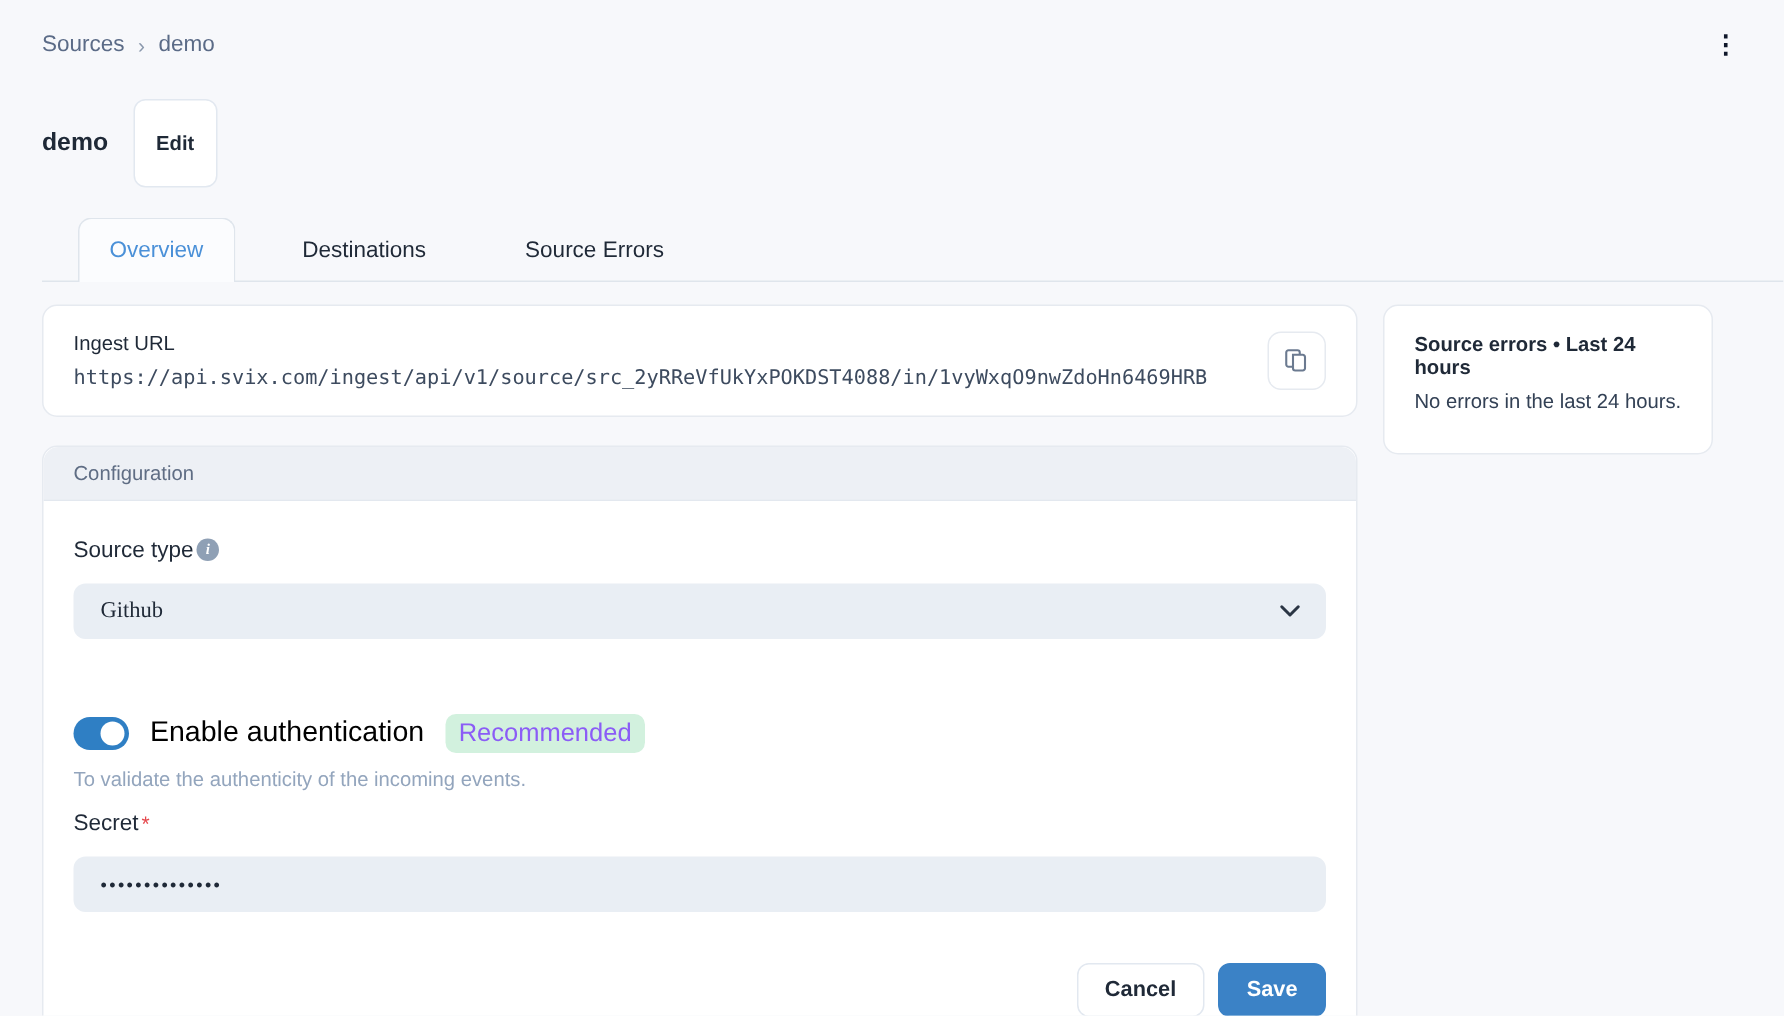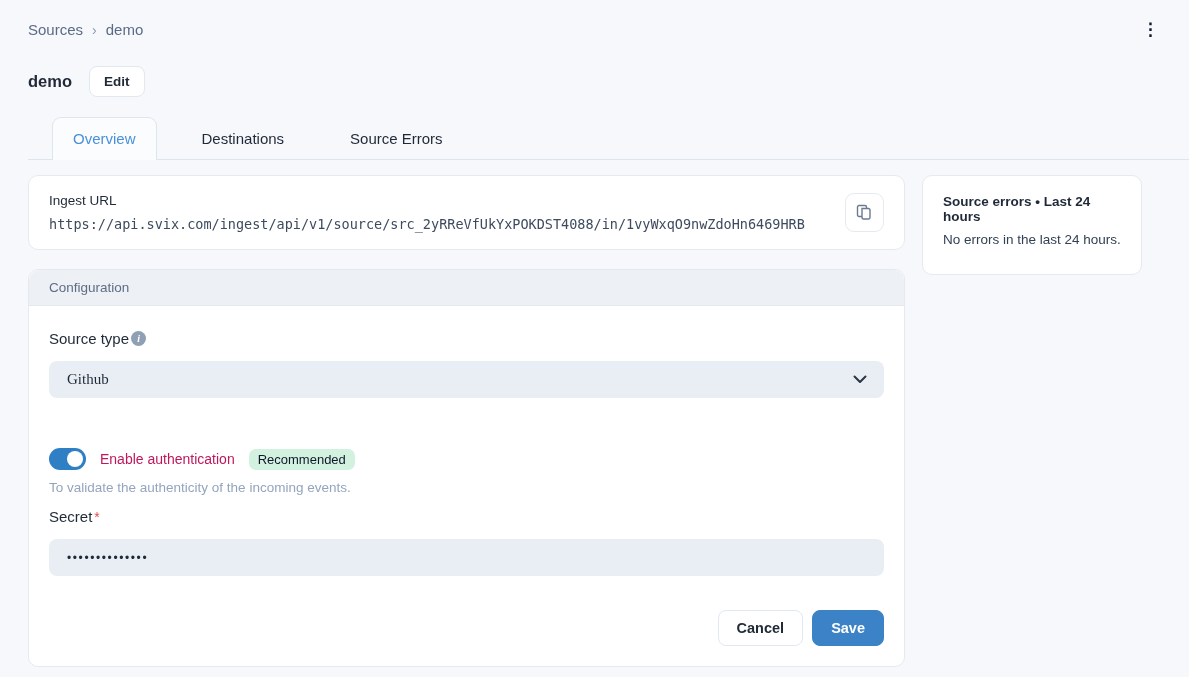--- a/index.html
+++ b/index.html
@@ -19,21 +19,21 @@
   .breadcrumb .sep { color: #8b99ad; font-size: 14px; }
   .kebab-btn {
     background: none; border: none; cursor: pointer;
     font-size: 17px; font-weight: 700; color: #0f172a; line-height: 1; padding: 2px 6px;
     letter-spacing: 0;
   }
   .title-row { display: flex; align-items: center; gap: 17px; padding: 0 28px; margin-top: 26px; }
   .page-title { font-size: 16.5px; font-weight: 700; color: #1f2937; }
   .edit-btn {
     background: #fff; border: 1px solid #e2e8f0; border-radius: 8px;
-    padding: 7px 14px; font-size: 13.5px; font-weight: 700; color: #1f2937;
+    padding: 21px 14px; font-size: 13.5px; font-weight: 700; color: #1f2937;
     cursor: pointer; font-family: inherit;
   }
   .tabs {
     display: flex; margin: 20px 0 0 28px;
     border-bottom: 1px solid #dfe5ec;
   }
   .tab {
     padding: 12px 20px; font-size: 15px; color: #1f2937; cursor: pointer;
     border: 1px solid transparent; border-bottom: none; margin-left: 24px;
   }
@@ -84,23 +84,23 @@
   }
   .toggle-row { display: flex; align-items: center; gap: 14px; }
   .toggle {
     width: 37px; height: 22px; border-radius: 12px; background: #2f7fc4;
     position: relative; cursor: pointer; flex: none;
   }
   .toggle .knob {
     width: 16px; height: 16px; border-radius: 50%; background: #fff;
     position: absolute; top: 3px; right: 3px;
   }
-  .toggle-label { font-size: 14px; color: #be185d; }
+  .toggle-label { font-size: 19px; color: #000000; }
   .badge {
-    background: #d2f1de; color: #0f172a; font-size: 13px;
+    background: #d2f1de; color: #8b5cf6; font-size: 17px;
     padding: 3px 9px; border-radius: 7px;
   }
   .helper-text { margin-top: 10px; font-size: 13.5px; color: #93a5bd; }
   .secret-label-row { margin-top: 13px; margin-bottom: 0; }
   .req-mark { color: #e5484d; font-size: 14px; }
   .secret-input {
     margin-top: 14px; height: 37px; background: #e9eef4; border-radius: 8px;
     display: flex; align-items: center; padding: 0 18px;
     font-size: 12px; letter-spacing: 1.6px; color: #1f2937; cursor: text;
   }

